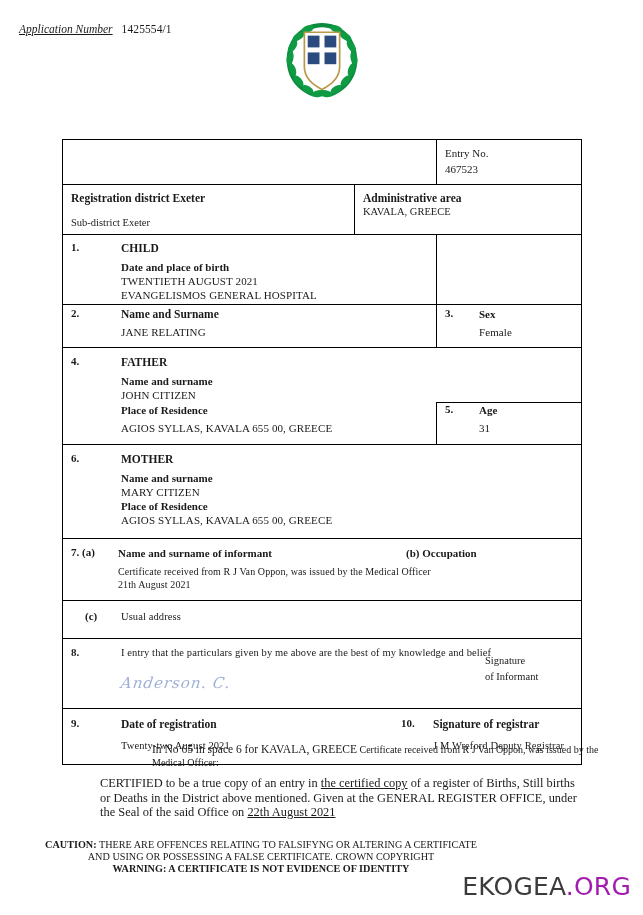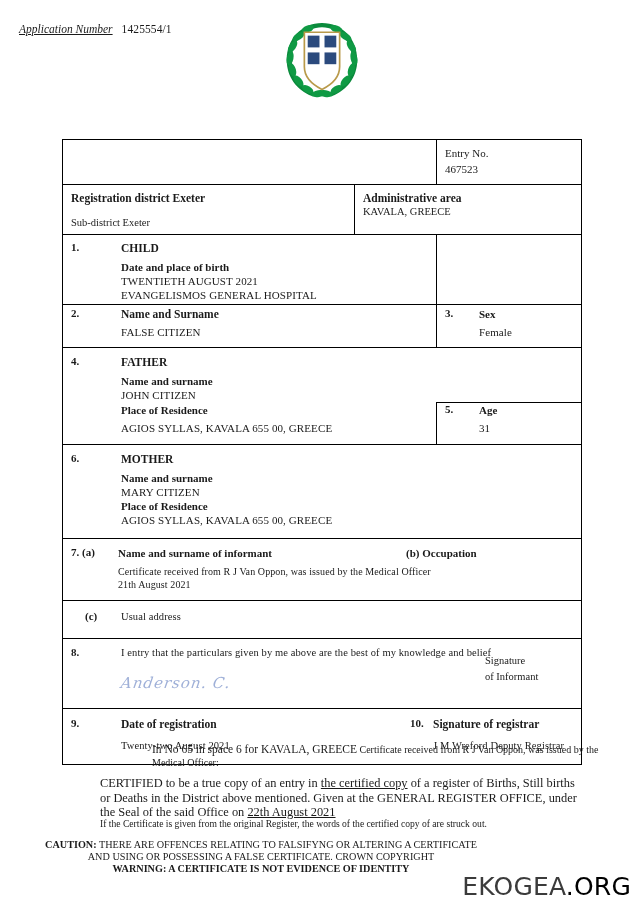--- a/index.html
+++ b/index.html
@@ -167,21 +167,21 @@
   .watermark {
     position: absolute;
     right: 12px;
     bottom: 14px;
     font-family: "DejaVu Sans", sans-serif;
     font-size: 25px;
     letter-spacing: 0.2px;
     white-space: nowrap;
   }
   .watermark .dark { color: #3b3b3b; }
-  .watermark .green { color: #000000; }
+  .watermark .green { color: #a21caf; }
 
   .signature {
     font-family: "DejaVu Serif", serif;
     font-style: italic;
     font-size: 15px;
     color: #9fb0d8;
     letter-spacing: 1px;
     transform: skewX(-8deg);
     display: inline-block;
   }
@@ -297,21 +297,21 @@
     </tr>
 
     <tr>
       <td colspan="2">
         <div class="cell-pad" style="padding-top:2px;padding-bottom:7px">
           <div class="row-inner">
             <span class="lbl-col" style="left:0">2.</span>
             <div class="body-col">
               <div class="hdr" style="font-size:11.5px">Name and Surname</div>
               <div class="spacer4"></div>
-              <div class="val">FALSE CITIZEN</div>
+              <div class="val">JANE RELATING</div>
             </div>
           </div>
         </div>
       </td>
       <td>
         <div class="cell-pad" style="padding-top:2px;padding-bottom:7px">
           <div class="row-inner">
             <span class="lbl-col" style="left:0;width:30px">3.</span>
             <div class="body-col" style="margin-left:34px">
               <div class="hdr">Sex</div>
@@ -436,21 +436,21 @@
           <div class="row-inner">
             <span class="lbl-col" style="left:0">9.</span>
             <div class="body-col">
               <div class="hdr" style="font-size:11.5px">Date of registration</div>
               <div style="height:7px"></div>
               <div class="val" style="font-size:10.5px">Twenty-two August 2021</div>
             </div>
           </div>
           <div style="position:absolute;left:330px;top:8px;width:180px">
             <div style="position:relative">
-              <span class="num" style="position:absolute;left:17px;top:0">10.</span>
+              <span class="num" style="position:absolute;left:8px;top:0">10.</span>
               <div style="margin-left:40px">
                 <div class="hdr" style="font-size:11.5px">Signature of registrar</div>
                 <div style="height:7px"></div>
                 <div class="val" style="font-size:10.5px;white-space:nowrap">J M Wreford Deputy Registrar</div>
               </div>
             </div>
           </div>
         </div>
       </td>
     </tr>
@@ -458,21 +458,20 @@
     </table>
 
   <div class="footer-note">
     <span class="big">In No 65 in space 6 for </span><span class="big">KAVALA, GREECE</span><span> Certificate received from R J Van Oppon, was issued by the Medical Officer:</span>
   </div>
 
   <div class="certified-block">
     <span>CERTIFIED to be a true copy of an entry in </span><span class="u">the certified copy</span><span> of a register of Births, Still births or Deaths in the District above mentioned. Given at the GENERAL REGISTER OFFICE, under the Seal of the said Office on </span><span class="u">22th  August  2021</span>
   </div>
 
-  <div class="struck-note">If the Certificate is given from the original Register, the words of the certified copy of are struck out.</div>
 
   <div class="caution">
     <div class="l1"><span class="k">CAUTION:</span><span> THERE ARE OFFENCES RELATING TO FALSIFYNG OR ALTERING A CERTIFICATE</span></div>
     <div class="l2">AND USING OR POSSESSING A FALSE CERTIFICATE. CROWN COPYRIGHT</div>
     <div class="l3">WARNING: A CERTIFICATE IS NOT EVIDENCE OF IDENTITY</div>
   </div>
 
   <div class="watermark">
     <span class="dark">EKOGEA</span><span class="green">.ORG</span>
   </div>

